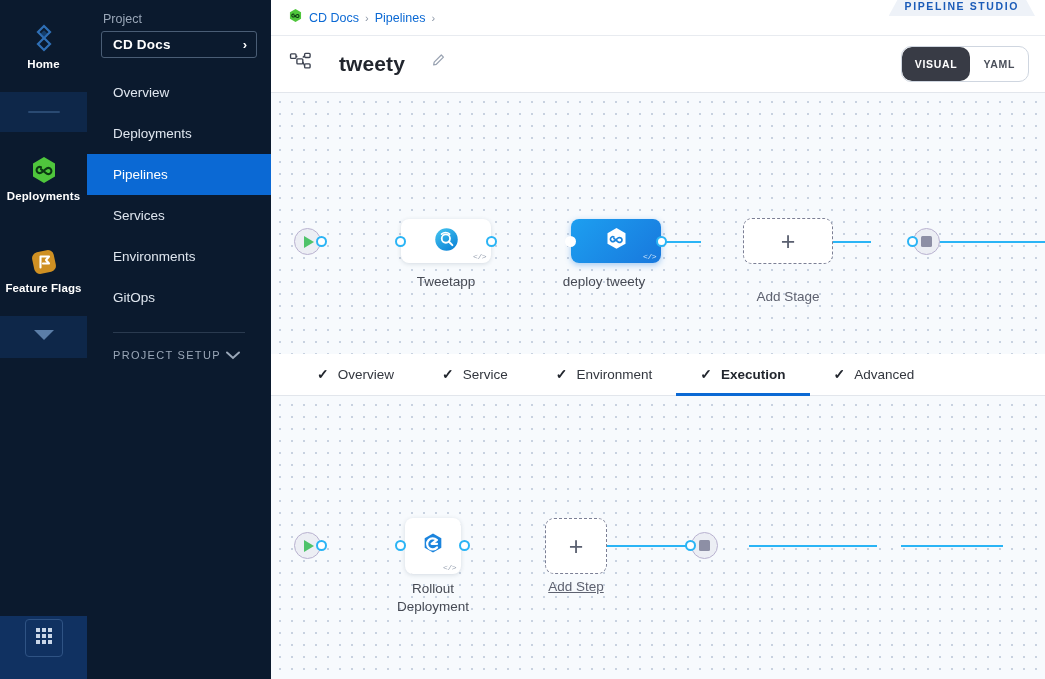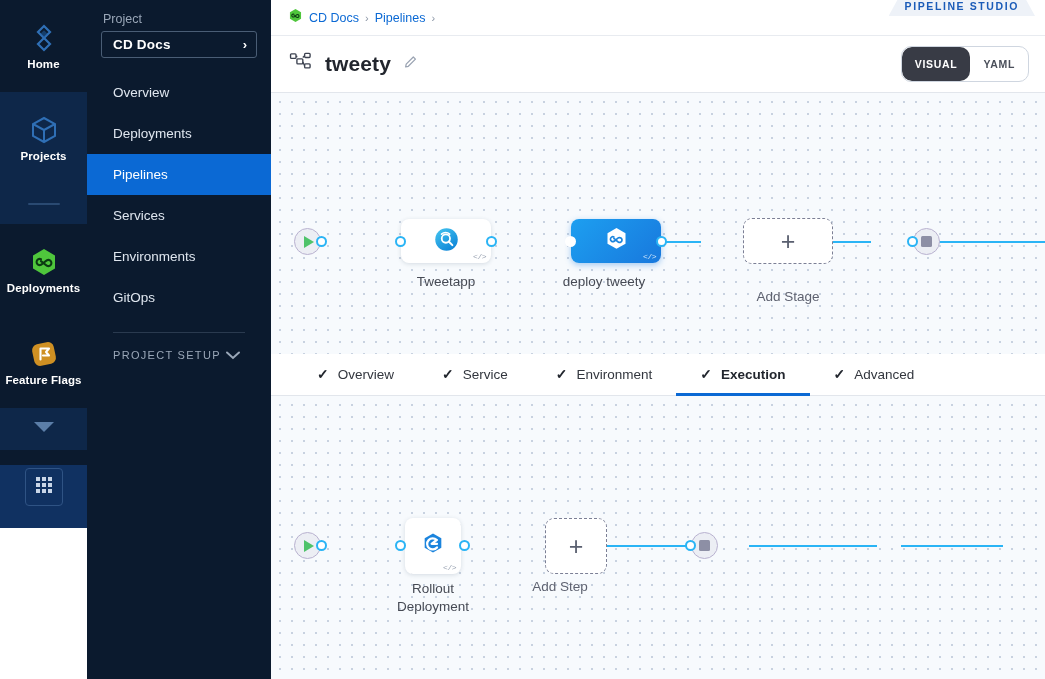--- a/index.html
+++ b/index.html
@@ -6,21 +6,21 @@
   html, body {
     width: 1045px; height: 679px;
     font-family: "Liberation Sans", sans-serif;
     overflow: hidden;
     background: #fff;
   }
   #app { position: relative; width: 1045px; height: 679px; display: flex; }
 
   
   .rail {
-    width: 87px; height: 528px;
+    width: 87px; height: 679px;
     background: #0b1a2e;
     display: flex; flex-direction: column; align-items: center;
     flex-shrink: 0; position: relative;
   }
   .rail-item {
     width: 87px; height: 92px;
     display: flex; flex-direction: column; align-items: center; justify-content: center;
     gap: 4px; cursor: pointer; position: relative;
   }
   .rail-item.shaded { background: #0e2749; }
@@ -92,21 +92,21 @@
     display: flex; align-items: center;
     clip-path: polygon(11px 0, calc(100% - 11px) 0, 100% 100%, 0 100%);
   }
 
   
   .titlebar {
     height: 57px; background: #ffffff; border-bottom: 1px solid #e2e6ec;
     display: flex; align-items: center; padding: 0 16px 0 18px;
     flex-shrink: 0; justify-content: space-between;
   }
-  .title-left { display: flex; align-items: center; gap: 12px; }
+  .title-left { display: flex; gap: 26px; }
   .pipe-title { font-size: 21px; font-weight: bold; color: #22262e; letter-spacing: .1px; }
   .toggle {
     display: flex; height: 36px; border: 1px solid #cfd6e0; border-radius: 10px;
     overflow: hidden; background: #fff;
   }
   .toggle span {
     display: flex; align-items: center; justify-content: center;
     font-size: 10.5px; font-weight: bold; letter-spacing: .7px; cursor: pointer;
     padding: 0 13px; height: 100%;
   }
@@ -198,31 +198,20 @@
           <g fill="none" stroke="#2f6fb5" stroke-width="2.2">
             <path d="M16 4 L22 10 L16 16 L10 10 Z"></path>
             <path d="M16 16 L22 22 L16 28 L10 22 Z"></path>
           </g>
           <path d="M16 8.2 L19.6 11.8 L16 15.4 L12.4 11.8 Z" fill="#1f5c9e" opacity=".55"></path>
         </svg>
       </span>
       <span class="rail-label">Home</span>
     </div>
 
-    <div class="rail-item shaded">
-      <span class="rail-ico">
-        <svg viewBox="0 0 32 32" width="32" height="32">
-          <g fill="none" stroke="#2f6fb5" stroke-width="2">
-            <path d="M16 4 L27 10 L27 22 L16 28 L5 22 L5 10 Z"></path>
-            <path d="M5 10 L16 16 L27 10 M16 16 L16 28"></path>
-          </g>
-        </svg>
-      </span>
-      <span class="rail-label">Projects</span>
-    </div>
 
     <div class="rail-sep">
       <span class="rail-divider"></span>
     </div>
 
     <div class="rail-item">
       <span class="rail-ico">
         <svg viewBox="0 0 32 32" width="32" height="32">
           <path d="M16 3 L27 9.5 L27 22.5 L16 29 L5 22.5 L5 9.5 Z" fill="#4fc63c"></path>
           <g fill="none" stroke="#0b3a12" stroke-width="2.1" stroke-linecap="round">
@@ -459,21 +448,21 @@
       <div class="dot" style="left:124px; top:144px;"></div>
       <div class="dot" style="left:188px; top:144px;"></div>
       <div class="node-cap" style="left:97px; top:184px; width:130px;">
         <div>Rollout</div>
         <div>Deployment</div>
       </div>
 
       <div class="add-card" style="left:274px; top:122px; width:62px; height:56px;">
         <span class="plus">+</span>
       </div>
-      <div class="node-cap dim" style="left:239px; top:182px; width:100px;">Add Step</div>
+      <div class="node-cap dim" style="left:255px; top:182px; width:100px;text-decoration:underline;">Add Step</div>
 
       <div class="term" style="left:420px; top:136px;">
         <span class="stop-sq"></span>
       </div>
       <div class="dot" style="left:414px; top:144px;"></div>
     </div>
 
   </div>
 </div>
 

